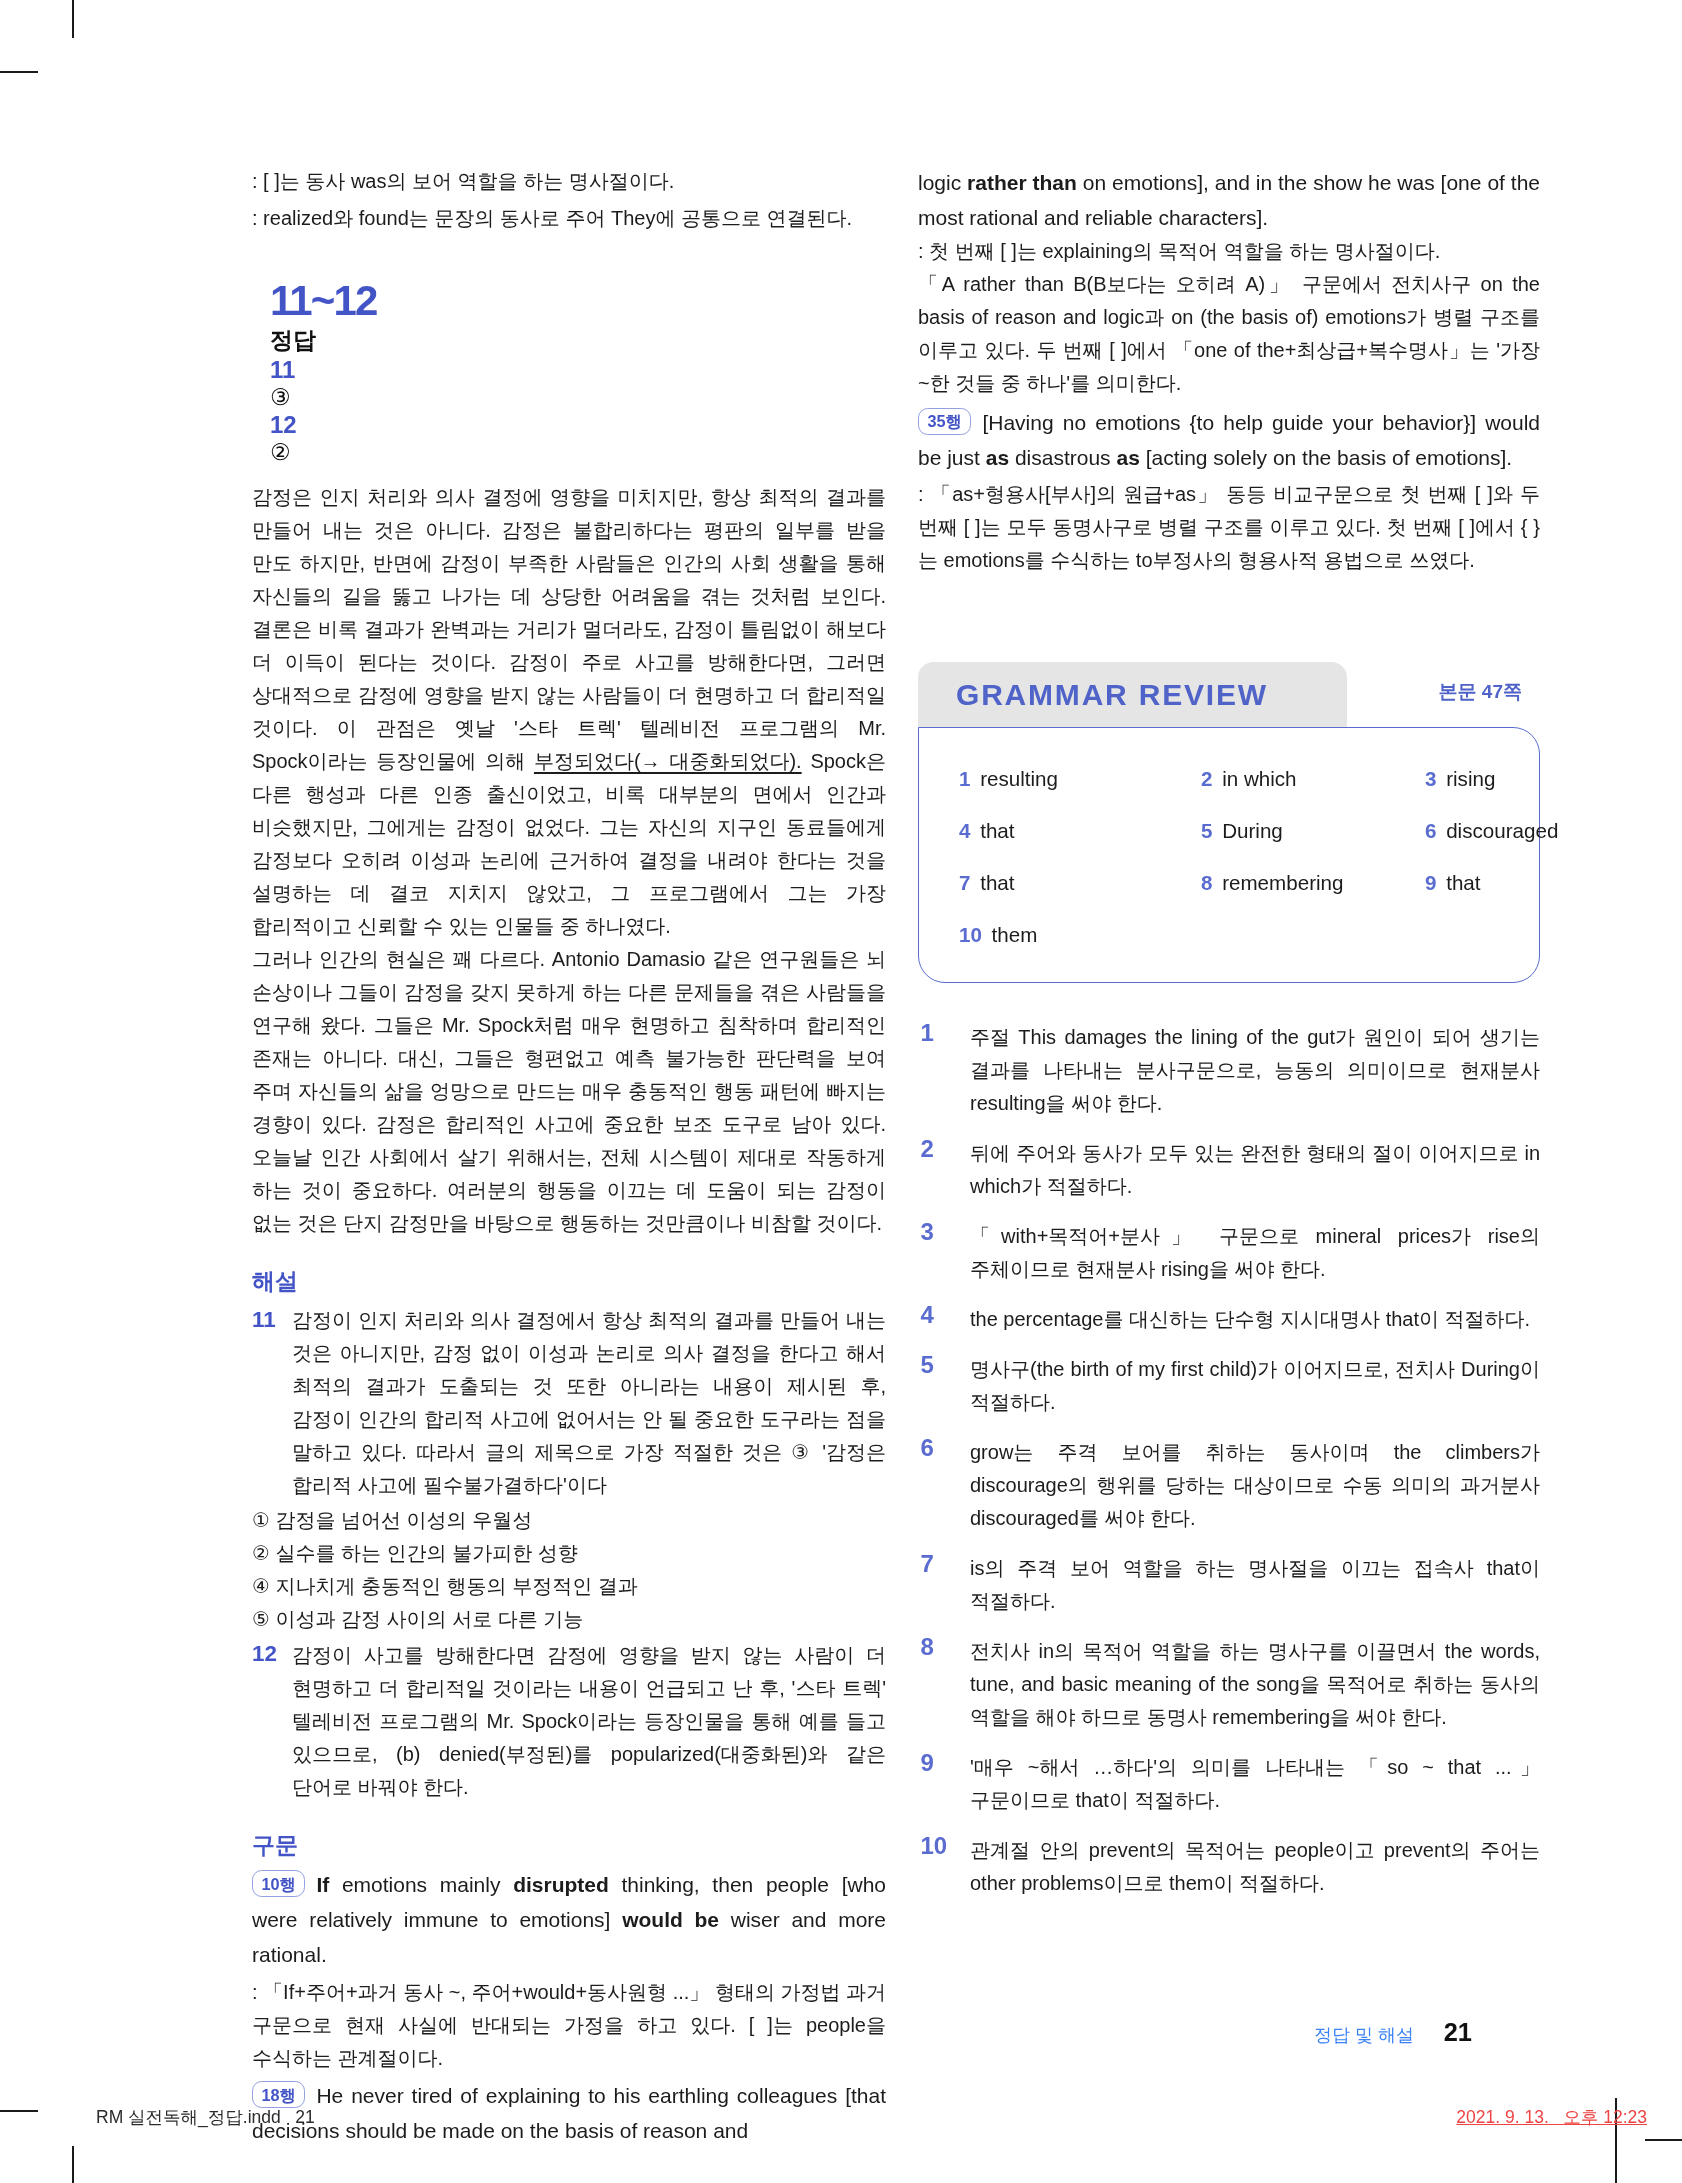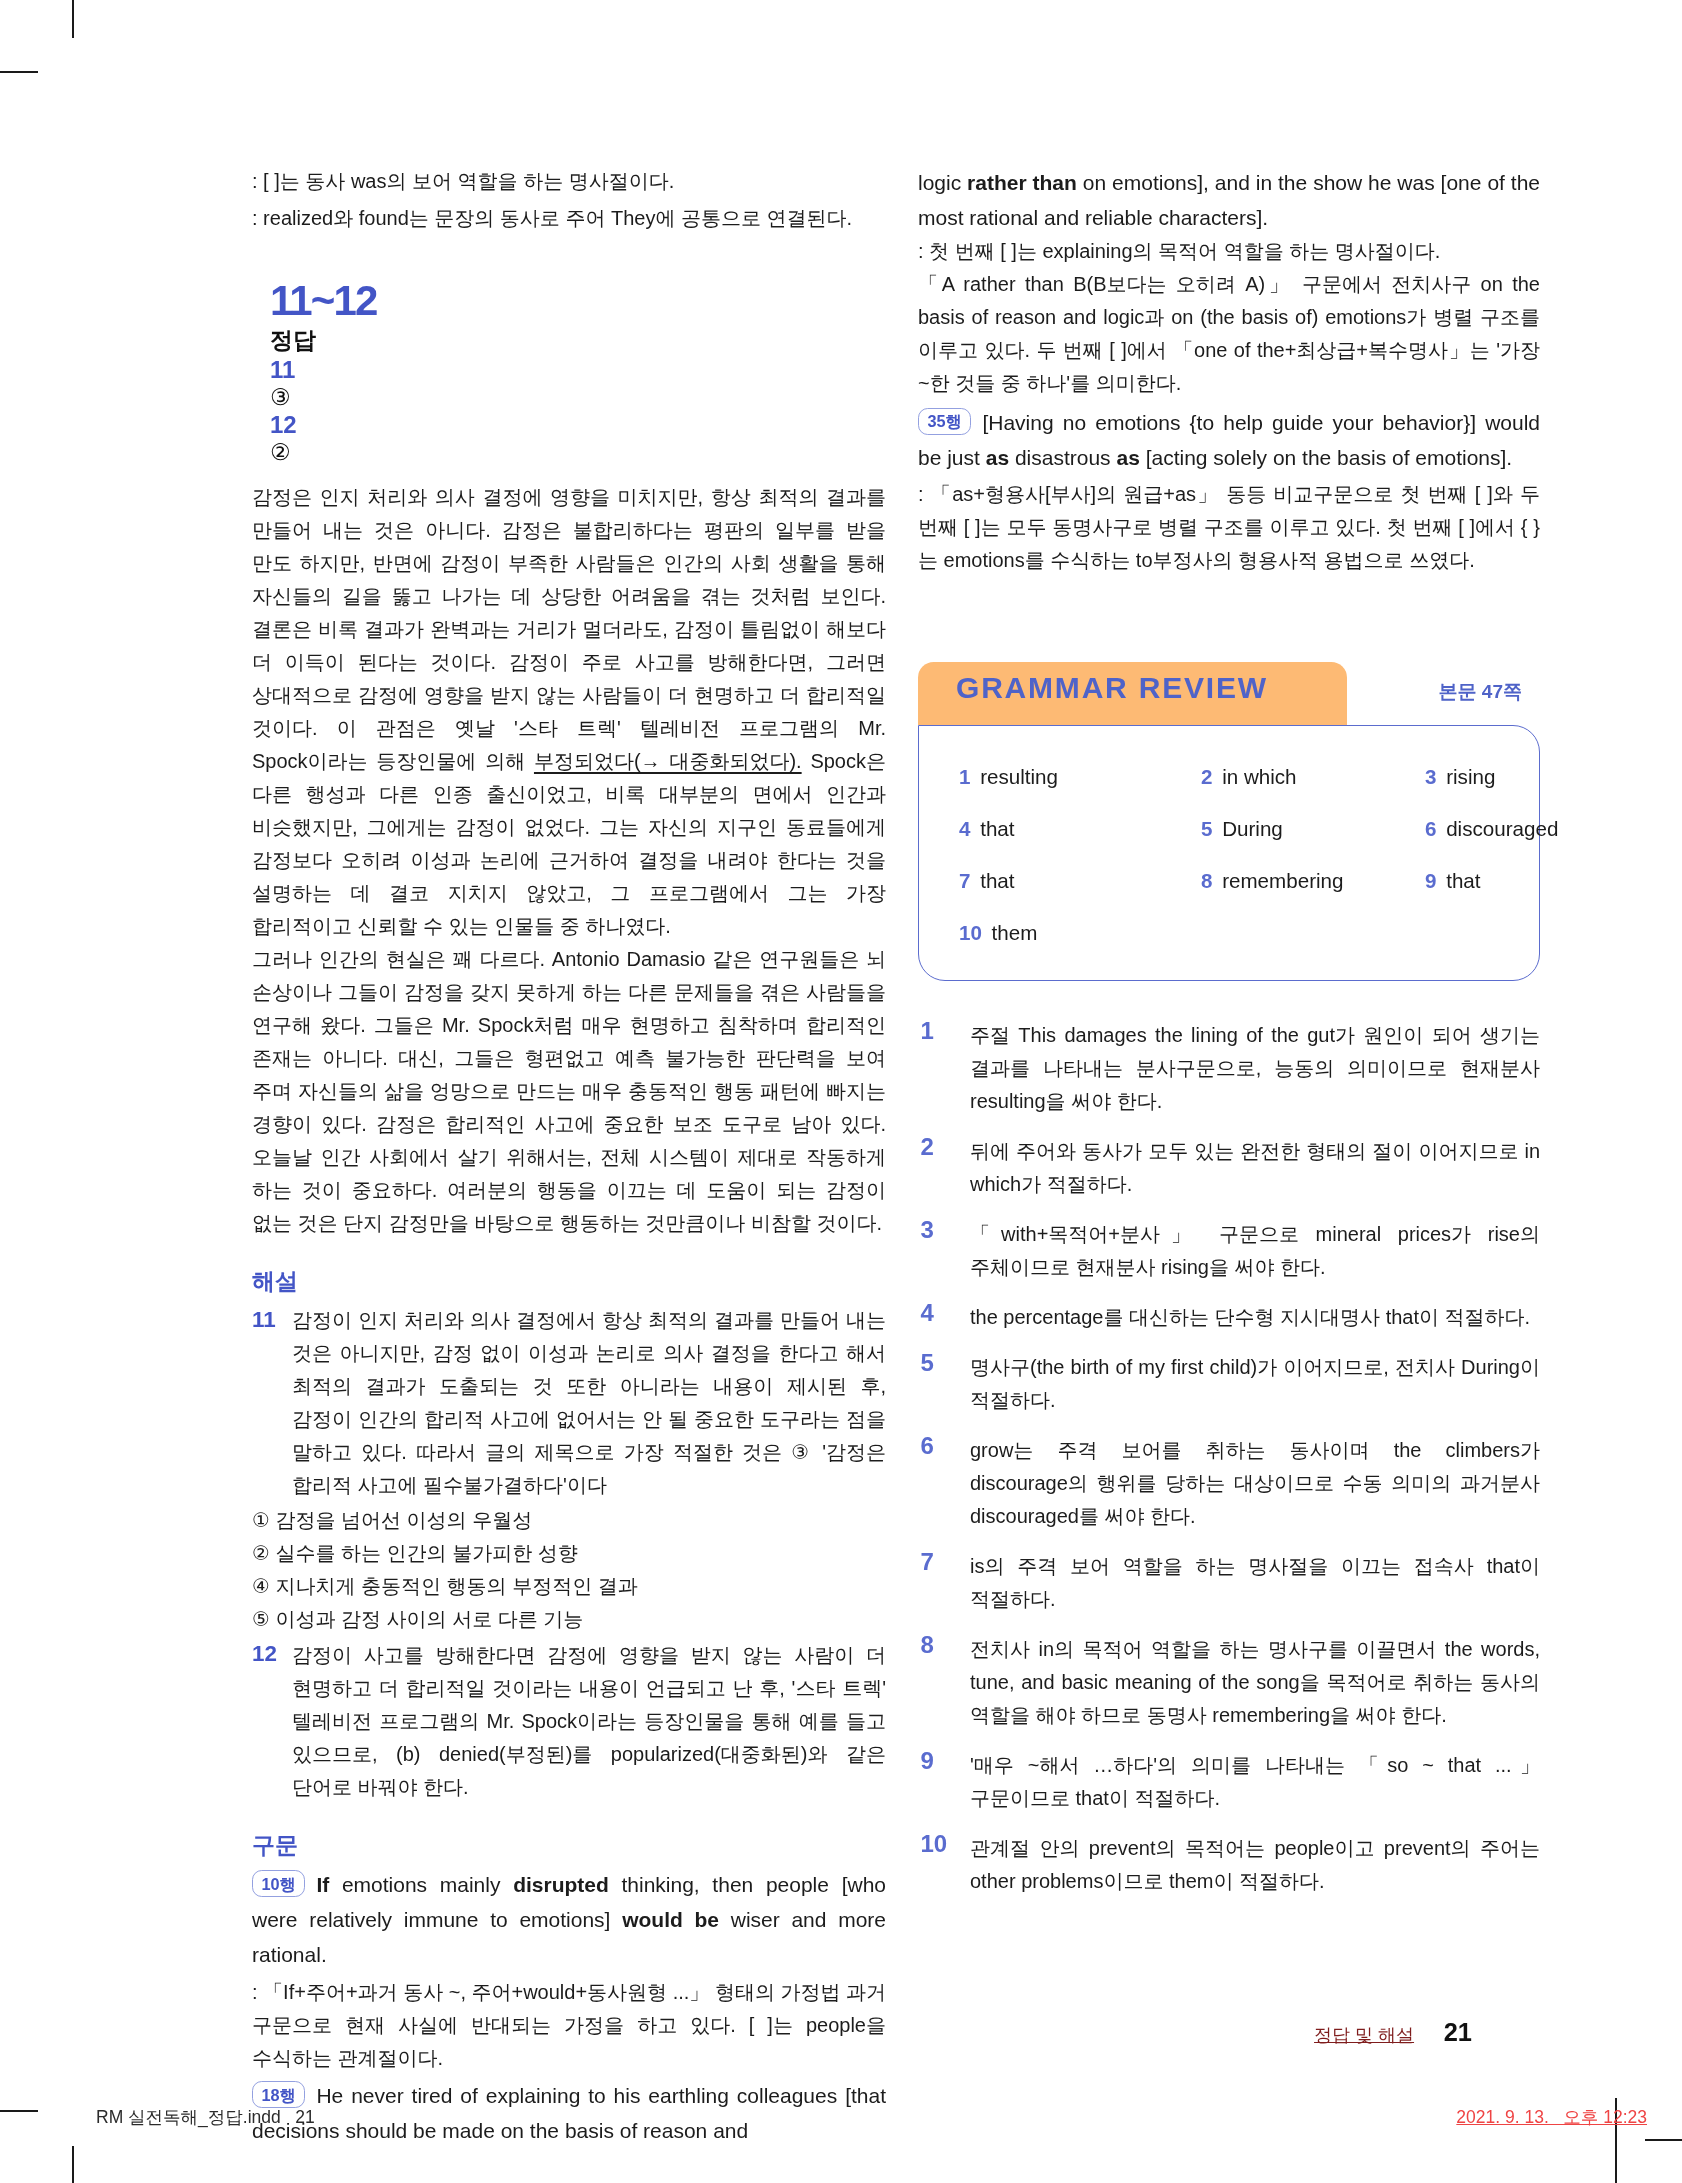--- a/index.html
+++ b/index.html
@@ -24,36 +24,36 @@
   .q-label{font-size:23px;font-weight:bold;color:#111;margin-left:18px;}
   .q-num{font-size:24px;font-weight:bold;color:#4355c6;margin-left:14.5px;}
   .q-choice{font-size:23px;color:#111;margin-left:6px;}
 
   .sec{font-size:23px;line-height:27px;color:#4355c6;font-weight:bold;margin:28px 0 8.5px 0;}
 
   .item{position:relative;padding-left:40px;margin:2.4px 0;}
   .inum{position:absolute;left:0;top:-1.2px;font-size:22.4px;font-weight:bold;color:#4355c6;line-height:33px;}
 
   .gr-wrap{margin-top:85px;position:relative;}
-  .gr-tab{display:inline-flex;align-items:center;height:51px;background:#fdba74;
-          border-radius:15.7px 15.7px 0 0;padding:0 79px 12px 38px;}
+  .gr-tab{display:inline-flex;align-items:center;height:65px;background:#e5e5e5;
+          border-radius:15.7px 15.7px 0 0;padding:0 79px 0 38px;}
   .gr-title{font-size:30px;font-weight:bold;color:#4f63c8;letter-spacing:1.8px;}
   .gr-ref{position:absolute;right:18px;top:17px;font-size:19px;font-weight:bold;color:#4f63c8;}
   .gr-box{border:1.8px solid #5b6cce;border-radius:0 27px 27px 27px;padding:39px 24px 35px 40px;}
   .gr-grid{display:grid;grid-template-columns:242px 224px 1fr;row-gap:28px;}
   .gr-cell{font-size:20.6px;line-height:24px;}
   .gr-n{color:#5a6ccf;font-weight:bold;margin-right:9.7px;}
   .gr-a{color:#1c1c1c;}
 
   .exps{margin-top:38px;}
   .exp{position:relative;padding-left:52px;margin-bottom:17px;}
   .exp-n{position:absolute;left:2.4px;top:-2.4px;font-size:24px;font-weight:bold;color:#5a6ccf;}
 
   .page-footer{position:absolute;top:2018px;left:0;width:1472px;text-align:right;}
-  .f-label{font-size:18px;color:#7f1d1d;text-decoration:underline;}
+  .f-label{font-size:18px;color:#3b82f6;}
   .f-page{font-size:25.4px;font-weight:bold;color:#111;margin-left:27px;}
 
   .print-left{position:absolute;left:96px;top:2105px;font-size:17.5px;color:#2b2b2b;white-space:pre;}
   .print-right{position:absolute;right:36px;top:2105px;font-size:17.5px;color:#ef4444;white-space:pre;text-decoration:underline;}
 
   .mark{position:absolute;background:#1a1a1a;}
   .m-tl-v{left:72px;top:0;width:1.8px;height:38px;}
   .m-tl-h{left:0;top:71px;width:38px;height:1.8px;}
   .m-bl-v{left:72px;top:2146px;width:1.8px;height:38px;}
   .m-bl-h{left:0;top:2110px;width:38px;height:1.8px;}

